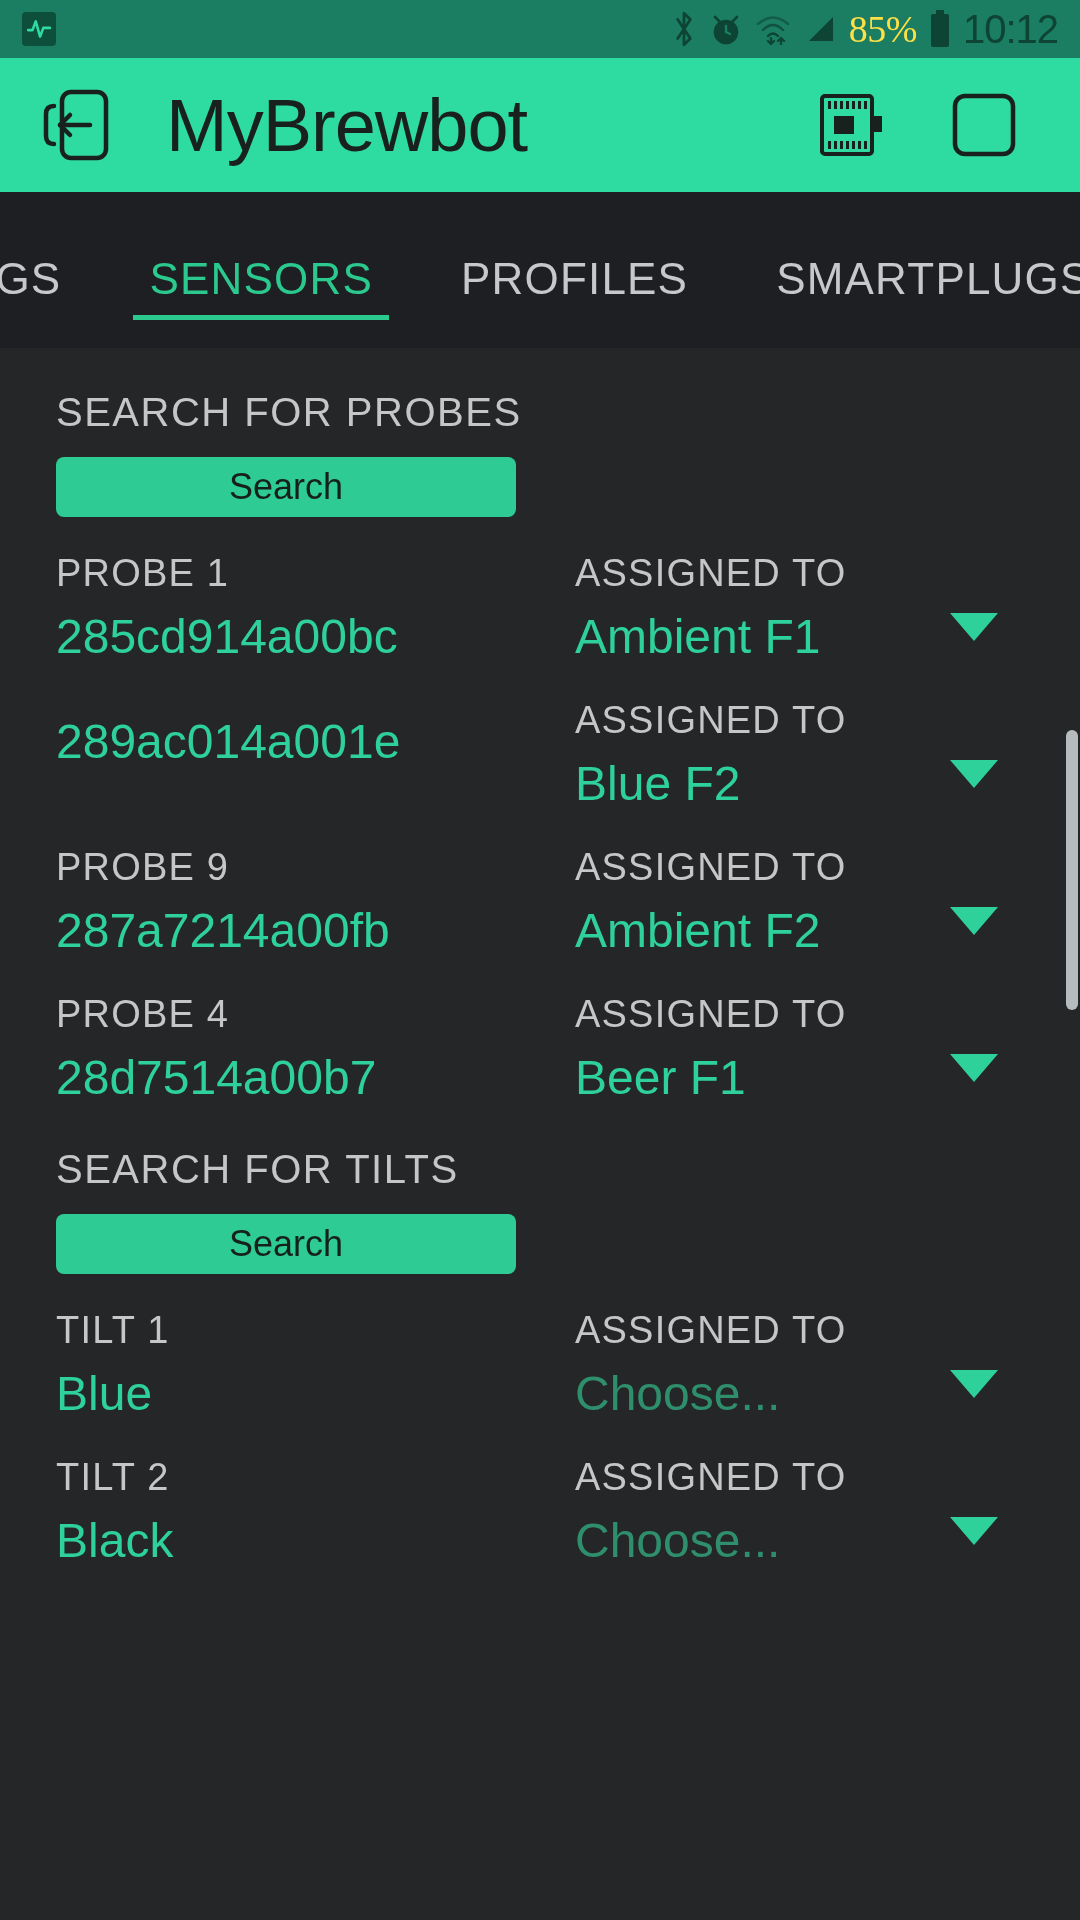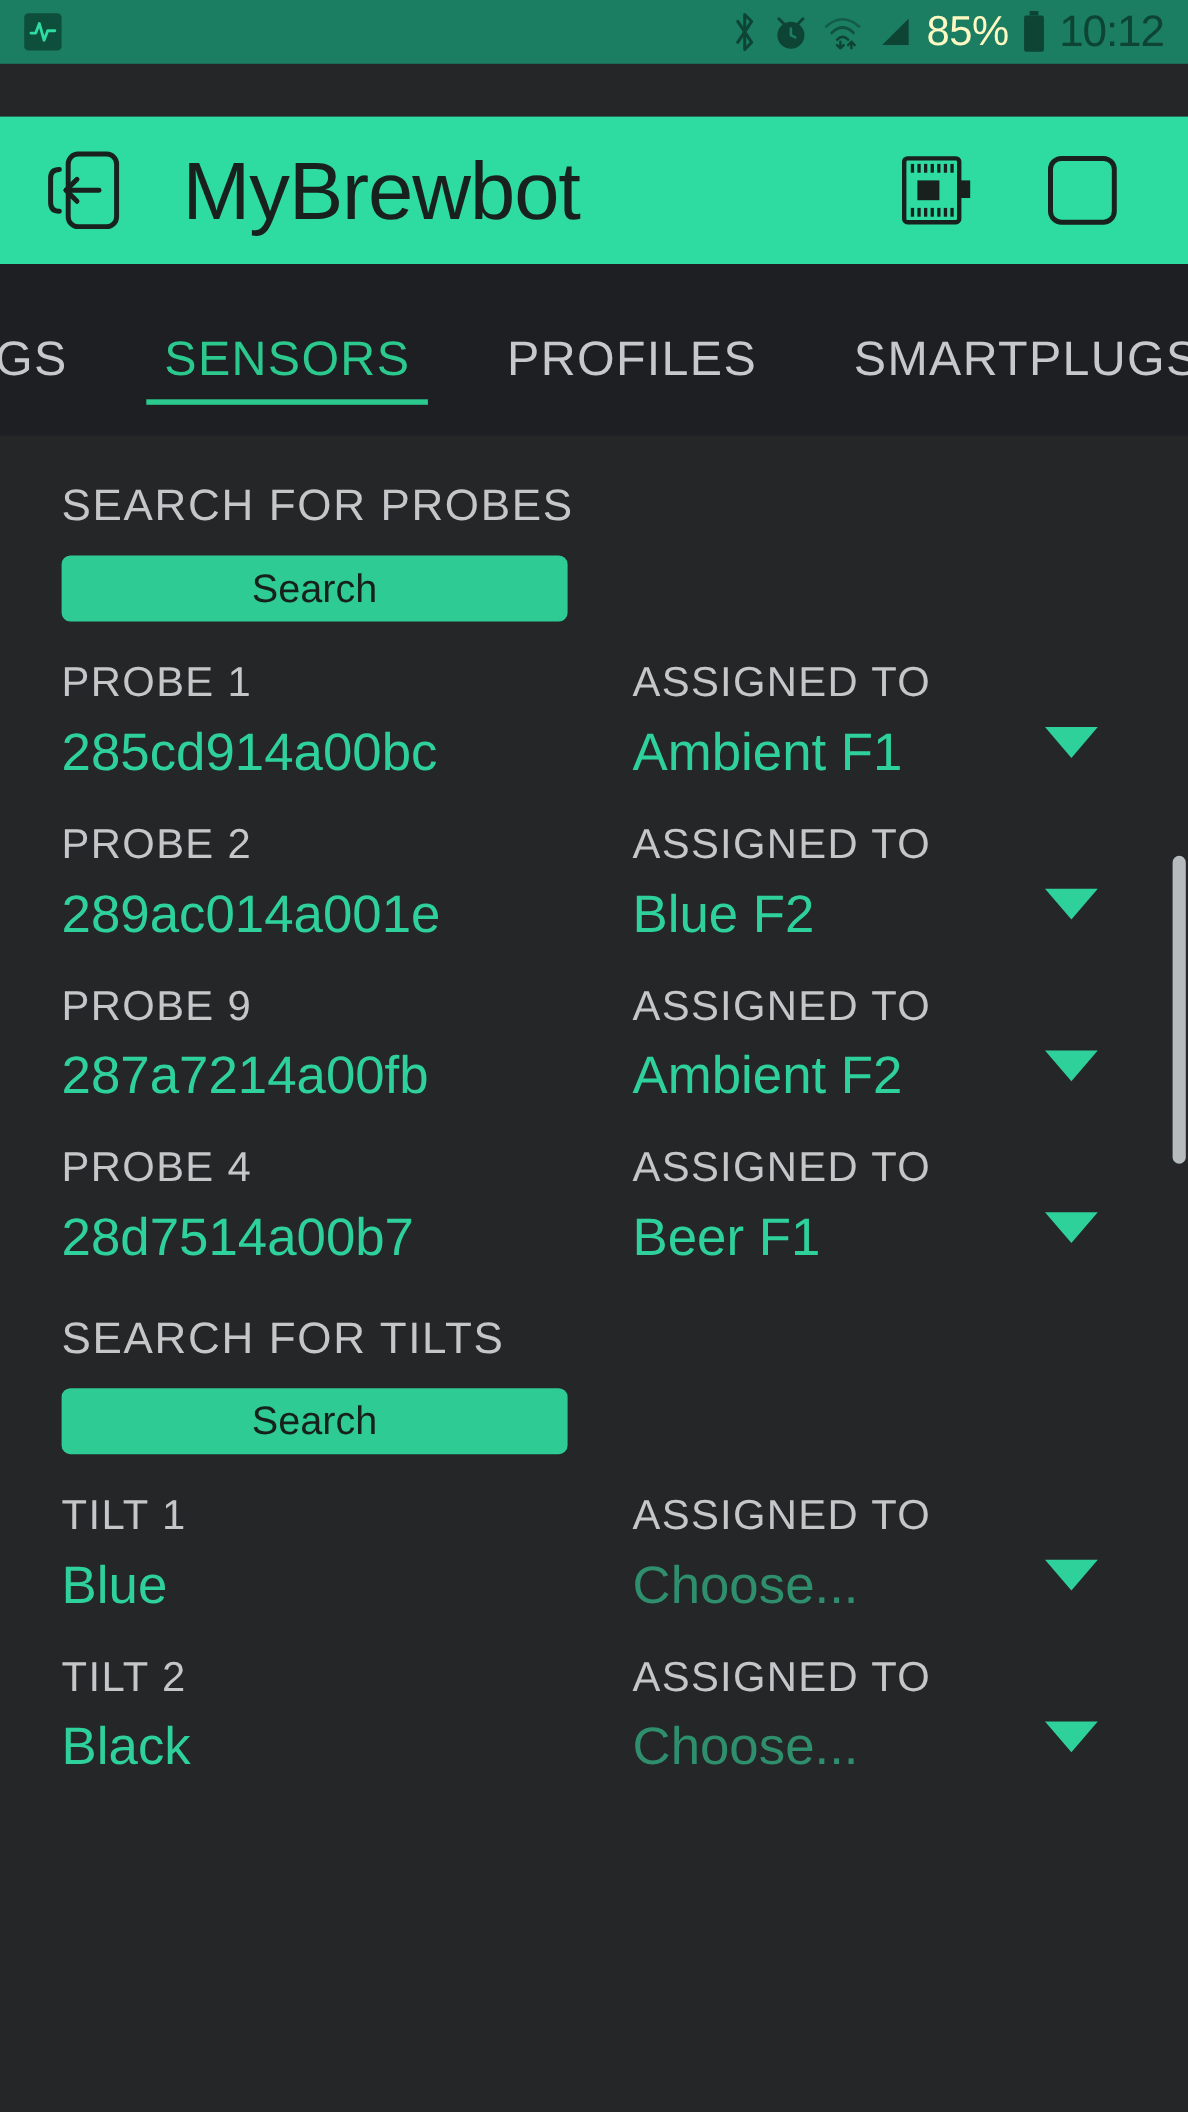--- a/index.html
+++ b/index.html
@@ -29,38 +29,37 @@
   .status-right {
     margin-left: auto;
     display: flex;
     align-items: center;
     gap: 12px;
     color: #0d4434;
   }
   .status-icon { display: flex; align-items: center; }
   .status-text {
     font-size: 38px;
-    color: #fef9c3;
-    font-family: Liberation Sans, sans-serif;
+    color: #fde047;
+    font-family: Liberation Serif, serif;
     letter-spacing: -0.5px;
   }
   .status-clock {
     font-size: 40px;
     color: #0d4434;
     letter-spacing: -1px;
   }
 
   
   .app-bar {
     height: 134px;
     background: #2edba0;
     display: flex;
     align-items: center;
     padding: 0 40px;
-    margin-top: 48px;
   }
   .app-bar-title {
     font-size: 74px;
     color: #18211d;
     font-weight: 400;
     letter-spacing: -1px;
     margin-left: 52px;
   }
   .app-bar-actions {
     margin-left: auto;
@@ -305,21 +304,20 @@
     </div>
     <div class="col-right">
       <div class="field-label">ASSIGNED TO</div>
       <div class="field-value">Ambient F1</div>
       <span class="dropdown-arrow"></span>
     </div>
   </div>
 
   <div class="row">
     <div class="col-left">
-      <div class="field-label">PROBE 2</div>
       <div class="field-value">289ac014a001e</div>
     </div>
     <div class="col-right">
       <div class="field-label">ASSIGNED TO</div>
       <div class="field-value">Blue F2</div>
       <span class="dropdown-arrow"></span>
     </div>
   </div>
 
   <div class="row">

